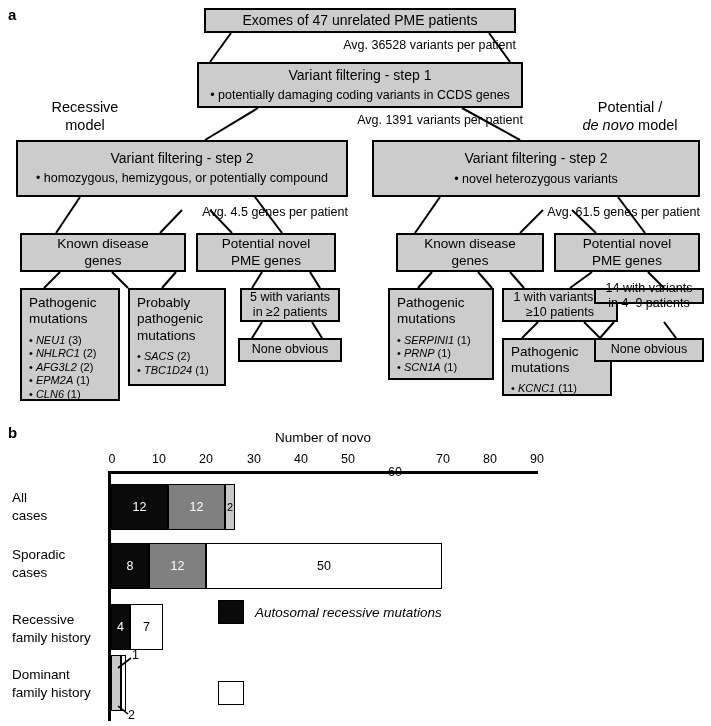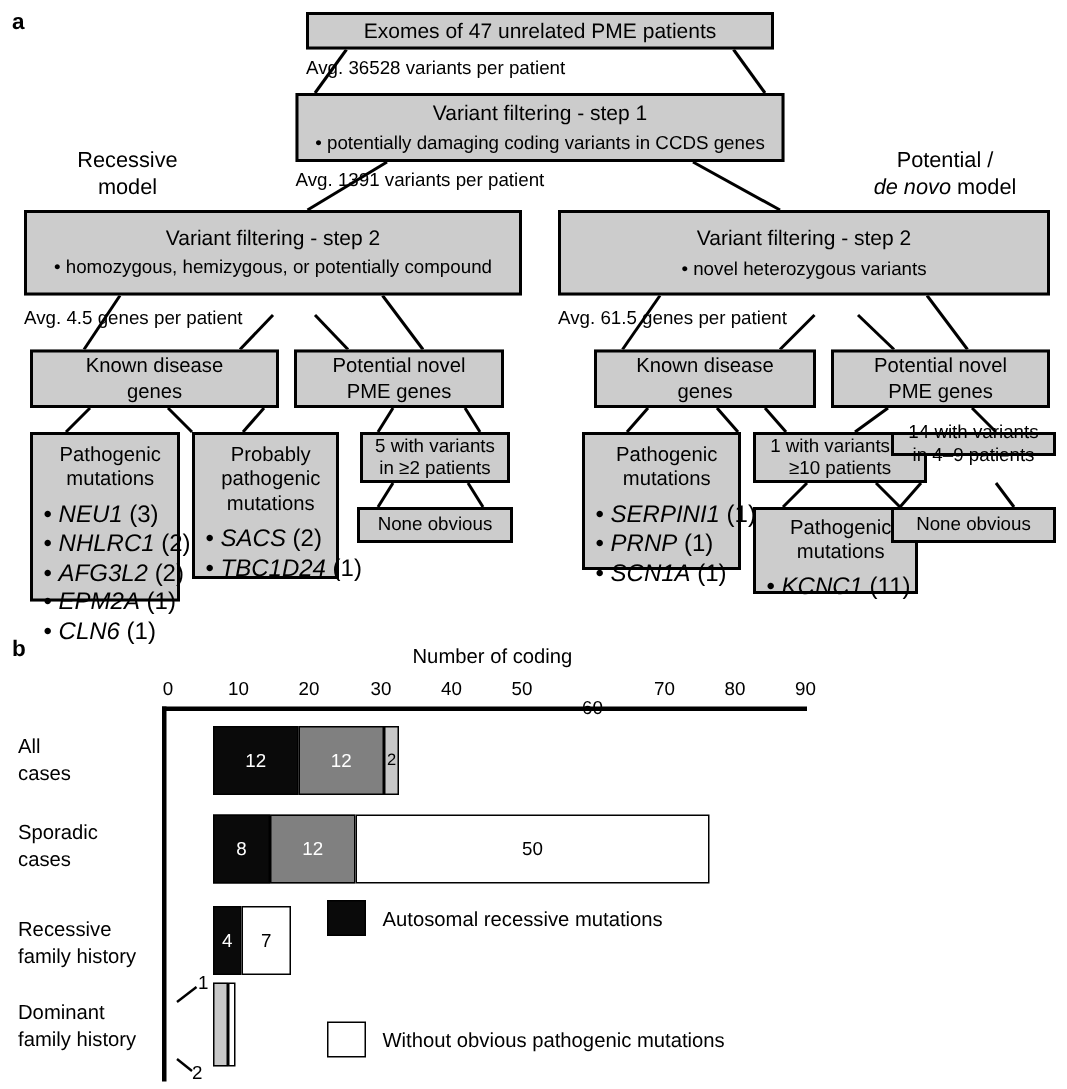--- a/index.html
+++ b/index.html
@@ -13,30 +13,30 @@
   
   .box{
     position:absolute;box-sizing:border-box;
     background:#cccccc;border:2px solid #000;
     display:flex;flex-direction:column;align-items:center;justify-content:center;
     text-align:center;font-size:13.5px;line-height:1.22;
   }
   .box .ttl{font-size:14px;}
   .box .sub{font-size:12.5px;}
   .side-label{position:absolute;text-align:center;font-size:14.5px;line-height:1.25;}
-  .edge-label{position:absolute;font-size:12.5px;text-align:left;white-space:nowrap;}
+  .edge-label{position:absolute;font-size:12.5px;text-align:right;white-space:nowrap;}
   .glist{align-items:flex-start;text-align:left;padding-left:7px;}
-  .glist .hd{width:100%;text-align:center;}
-  .glist .it{font-size:16px;white-space:nowrap;}
+  .glist .hd{width:100%;text-align:left;}
+  .glist .it{font-size:11px;white-space:nowrap;}
   i{font-style:italic;}
   .axis-title{position:absolute;font-size:13.5px;white-space:nowrap;}
   .tick{position:absolute;font-size:12.5px;transform:translateX(-50%);}
   .axis-line{position:absolute;background:#000;}
   .cat{position:absolute;font-size:13.5px;line-height:1.3;text-align:left;}
-  .bar-row{position:absolute;height:46px;margin-left:31px;}
+  .bar-row{position:absolute;height:46px;}
   .seg{position:absolute;top:0;height:100%;box-sizing:border-box;border:1.5px solid #000;
        display:flex;align-items:center;justify-content:center;font-size:12.5px;}
   .seg.k{background:#0a0a0a;color:#fff;}
   .seg.d{background:#808080;color:#fff;}
   .seg.l{background:#c8c8c8;color:#000;}
   .seg.w{background:#fff;color:#000;}
   .legend{position:absolute;}
   .lg-row{position:absolute;display:flex;align-items:center;}
   .sw{width:26px;height:24px;box-sizing:border-box;border:1.5px solid #000;margin-right:11px;}
   .sw.k{background:#0a0a0a;}.sw.d{background:#808080;}.sw.l{background:#c8c8c8;}.sw.w{background:#fff;}
@@ -195,21 +195,21 @@
   <div class="hd" style="margin-bottom:5px;">mutations</div>
   <div class="it">• <i>KCNC1</i> (11)</div>
 </div>
 
 <div class="box" style="left:594px;top:338px;width:110px;height:24px;">
   <div class="sub">None obvious</div>
 </div>
 
 <div class="panel-label" style="left:8px;top:424px;">b</div>
 
-<div class="axis-title" style="left:275px;top:430px;">Number of coding</div>
+<div class="axis-title" style="left:275px;top:430px;">Number of novo</div>
 
 <div class="tick" style="left:112px;top:452px;">0</div>
 <div class="tick" style="left:159px;top:452px;">10</div>
 <div class="tick" style="left:206px;top:452px;">20</div>
 <div class="tick" style="left:254px;top:452px;">30</div>
 <div class="tick" style="left:301px;top:452px;">40</div>
 <div class="tick" style="left:348px;top:452px;">50</div>
 <div class="tick" style="left:395px;top:452px;margin-top:13px;">60</div>
 <div class="tick" style="left:443px;top:452px;">70</div>
 <div class="tick" style="left:490px;top:452px;">80</div>
@@ -260,21 +260,20 @@
 <svg class="fig" viewBox="0 0 711 726" style="pointer-events:none;">
   <g stroke="#000" stroke-width="1.6" fill="none">
     <line x1="118" y1="668" x2="131" y2="658"></line>
     <line x1="118" y1="706" x2="128" y2="714"></line>
   </g>
 </svg>
 <div class="callout" style="left:132px;top:648px;">1</div>
 <div class="callout" style="left:128px;top:708px;">2</div>
 
 <div class="legend" style="left:218px;top:600px;width:470px;height:106px;">
-  <div class="lg-row" style="left:0px;top:0px;">
+  <div class="lg-row" style="left:0px;top:0px;font-style:italic;">
     <span class="sw k"></span>
     <span class="lg-txt">Autosomal recessive mutations</span>
   </div>
   <div class="lg-row" style="left:0px;top:81px;">
     <span class="sw w"></span>
-    <span class="lg-txt">Without obvious pathogenic mutations</span>
   </div>
 </div>
 
 </body></html>

